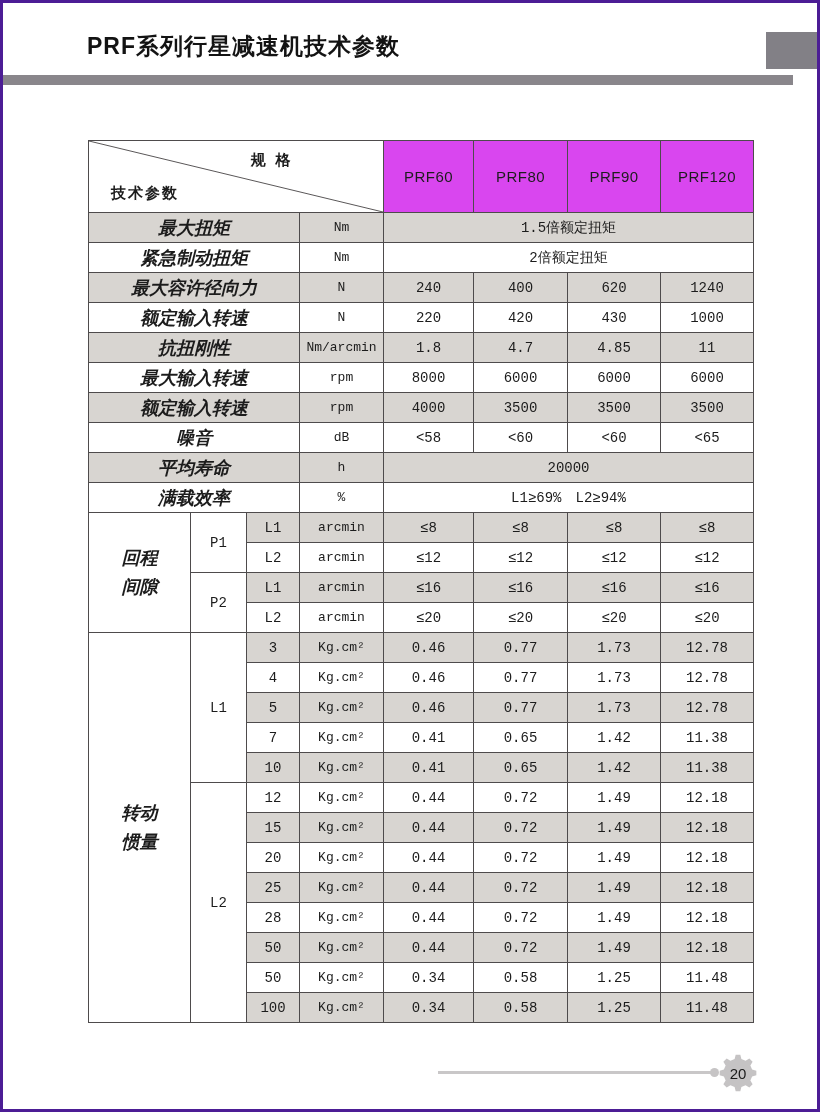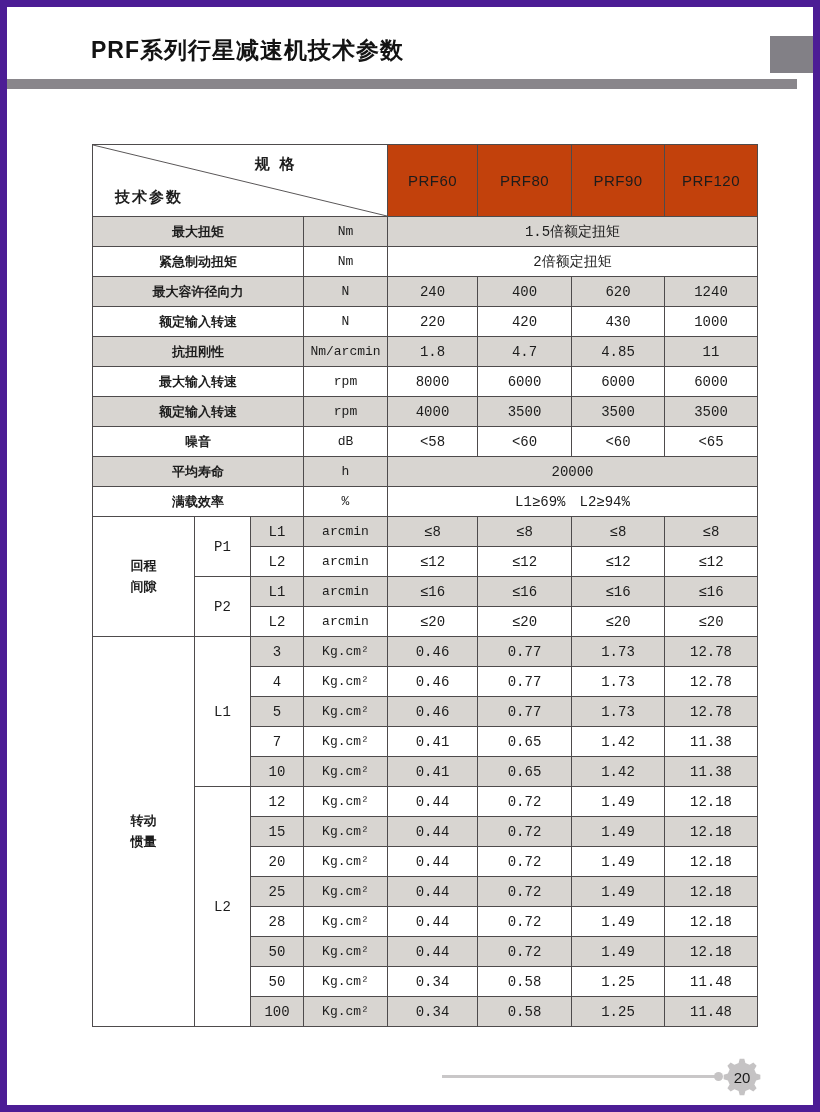--- a/index.html
+++ b/index.html
@@ -1,31 +1,31 @@
 <!DOCTYPE html>
 <html><head>
 <meta charset="utf-8">
 <style>
   html,body{margin:0;padding:0;background:#c9c9c9;}
   .page{position:relative;width:820px;height:1112px;background:#fff;
-        border:7px solid #4c1d95;box-sizing:border-box;overflow:hidden;
+        border:3px solid #4c1d95;box-sizing:border-box;overflow:hidden;
         font-family:"Liberation Sans","DejaVu Sans",sans-serif;}
   .title{position:absolute;left:84px;top:28px;font-size:23px;font-weight:bold;
          color:#131313;letter-spacing:1px;}
   .hbar{position:absolute;left:0;top:72px;width:790px;height:10px;background:#89868b;}
   .sq{position:absolute;left:763px;top:29px;width:53px;height:37px;background:#828086;}
 
   table.spec{position:absolute;left:85px;top:137px;width:665px;
              border-collapse:collapse;table-layout:fixed;}
   .spec td,.spec th{border:1px solid #4e4b4c;padding:0;margin:0;
              text-align:center;vertical-align:middle;color:#1c1c1c;overflow:hidden;}
   .spec tr{height:30px;}
   tr.hrow{height:72px;}
-  .mh{font:15px "Liberation Sans","DejaVu Sans",sans-serif;background:#c2410c;letter-spacing:.5px;font-weight:normal;}
-  .lbl{font-family:"Liberation Serif","DejaVu Serif",serif;font-size:13px;font-weight:600;}
+  .mh{font:15px "Liberation Sans","DejaVu Sans",sans-serif;background:#d946ef;letter-spacing:.5px;font-weight:normal;}
+  .lbl{font-family:"Liberation Serif","DejaVu Serif",serif;font-size:18px;font-weight:600;font-style:italic;}
   .unit{font-family:"Liberation Mono","DejaVu Sans Mono",monospace;font-size:13px;}
   .val{font-family:"Liberation Mono","DejaVu Sans Mono",monospace;font-size:14px;}
   .g{background:#d8d5d1;}
   .w{background:#fff;}
   .pre{white-space:pre-line;line-height:1.6;}
   .diag{position:relative;background:#fff;}
   .dsvg{position:absolute;left:0;top:0;width:100%;height:100%;display:block;}
   .ctop{position:absolute;top:10px;left:55%;font-family:"Liberation Serif","DejaVu Serif",serif;
         font-size:15px;font-weight:600;letter-spacing:3px;}
   .cbot{position:absolute;bottom:9px;left:22px;font-family:"Liberation Serif","DejaVu Serif",serif;

